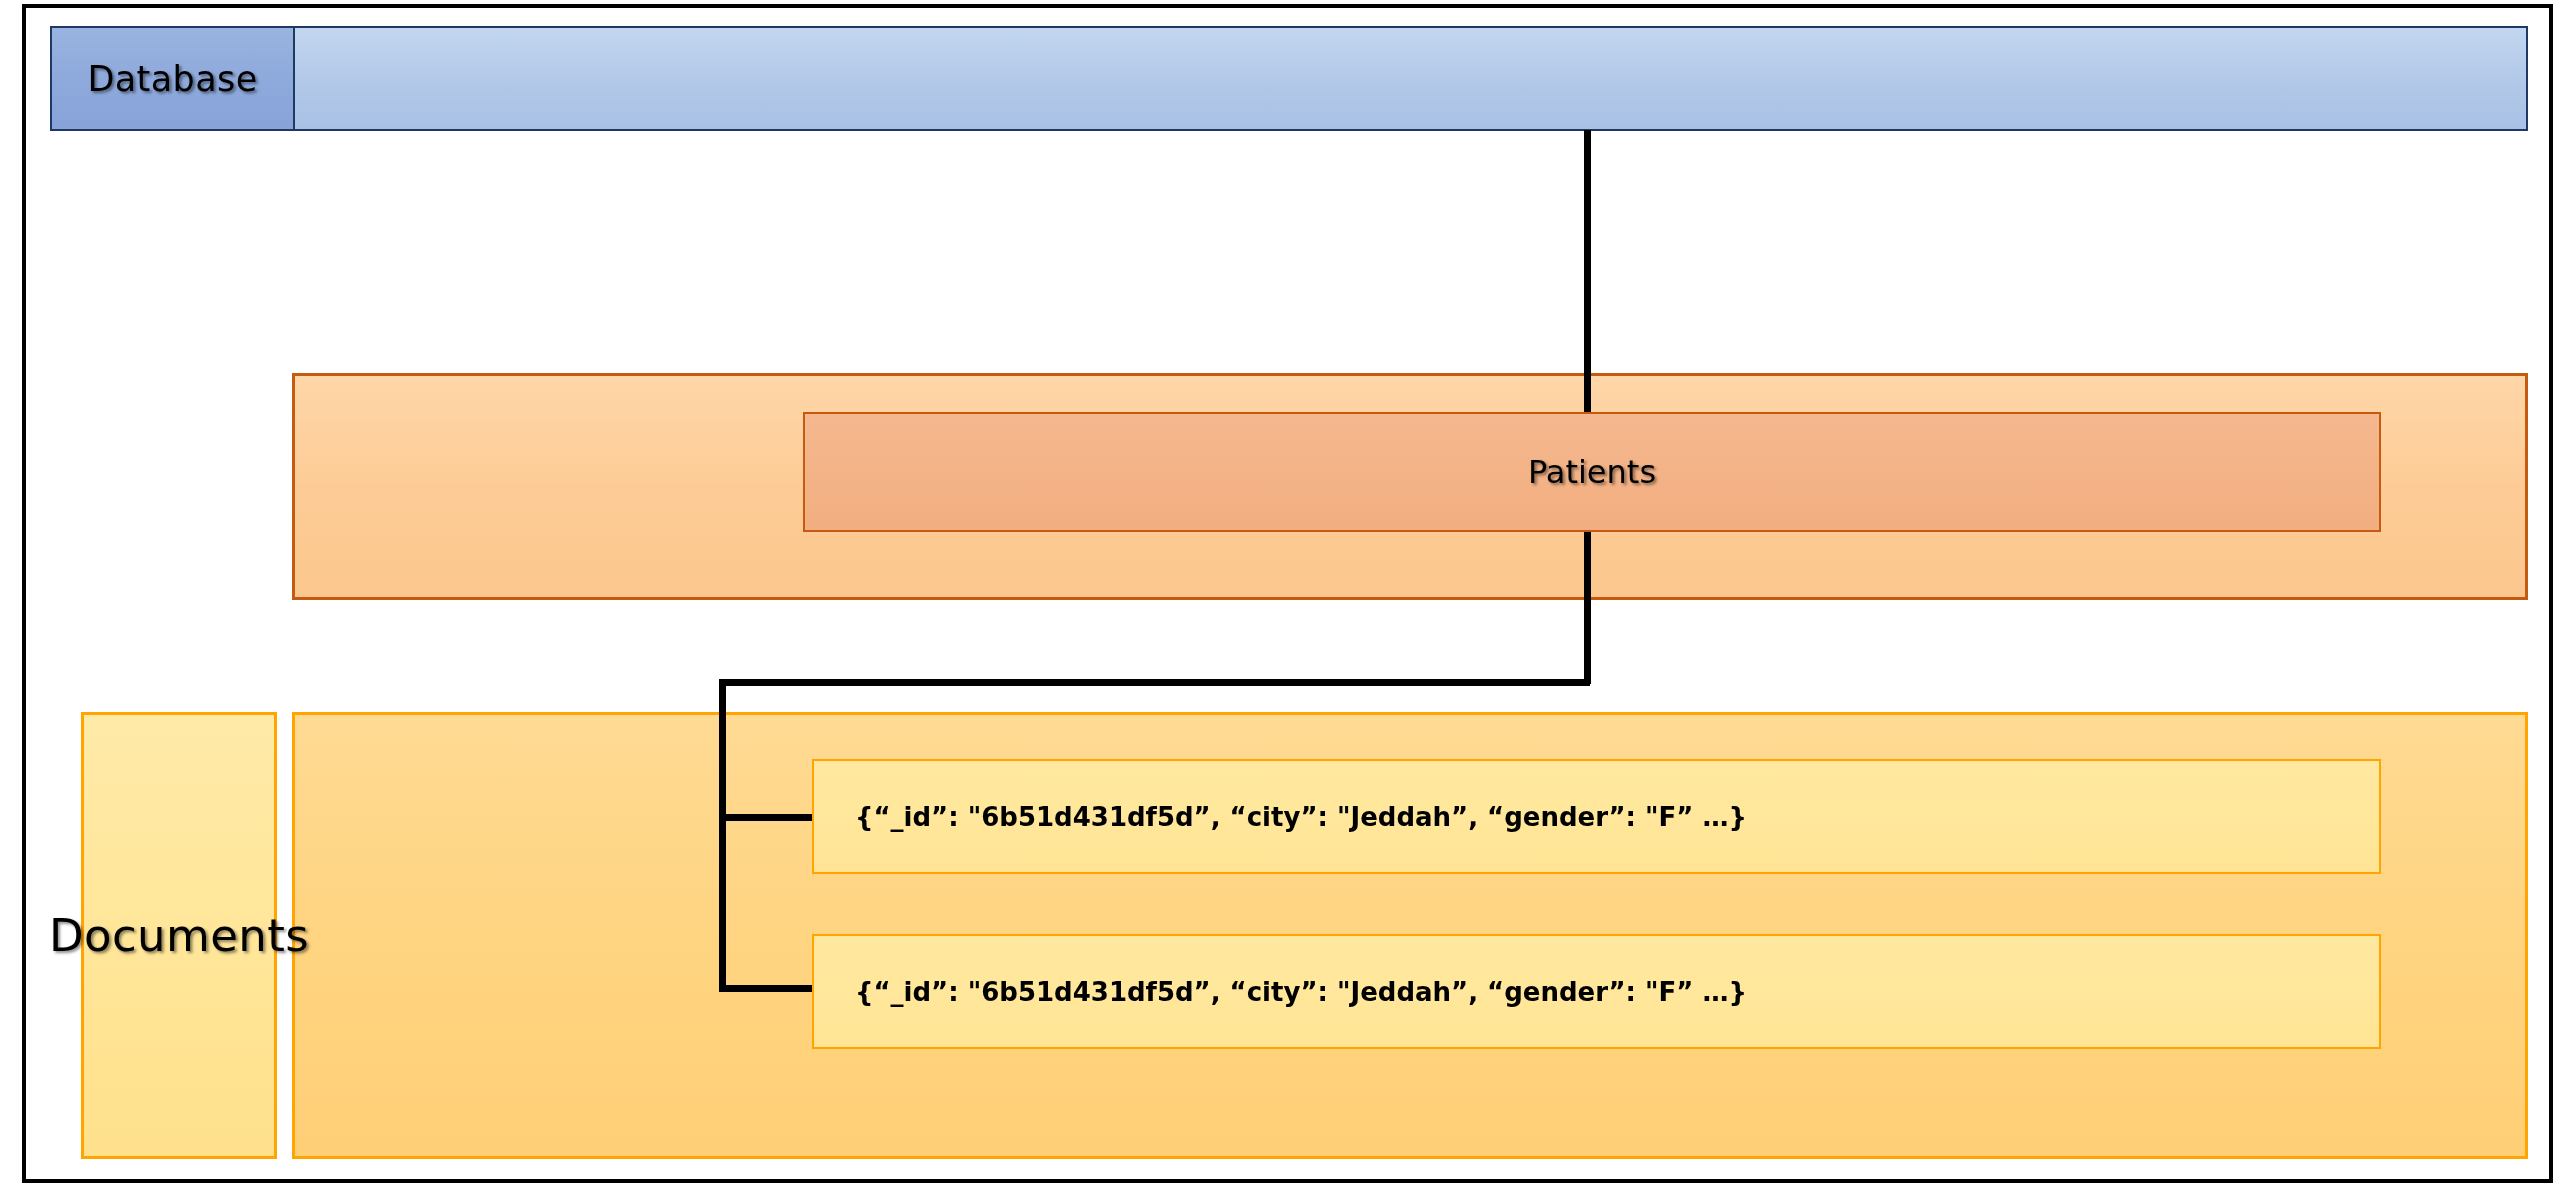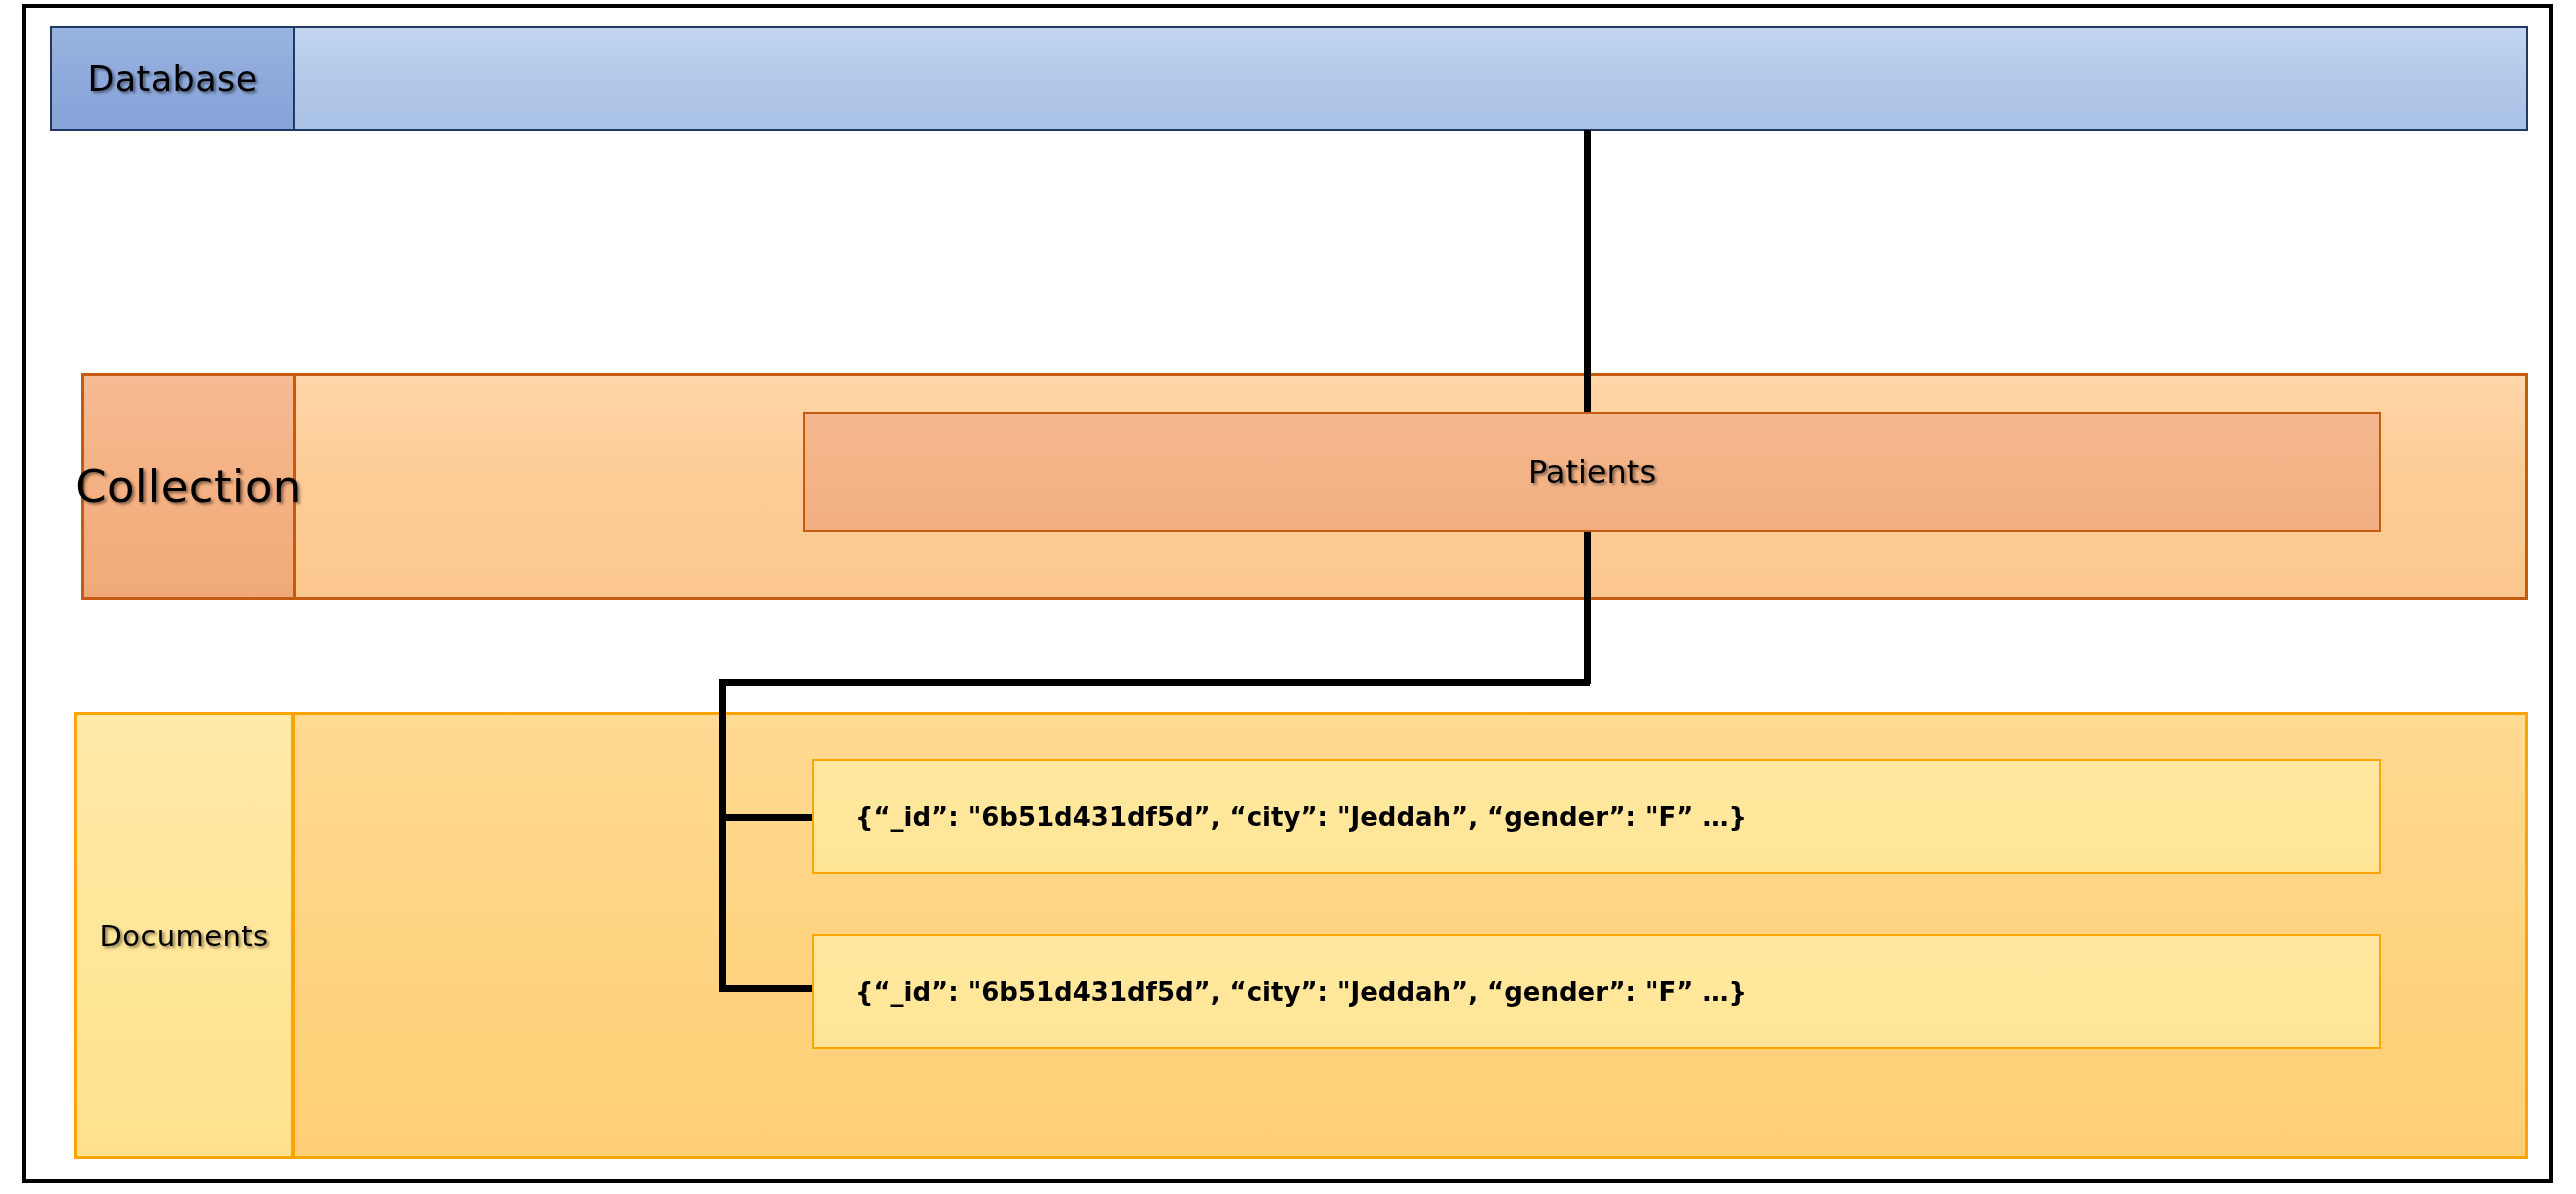--- a/index.html
+++ b/index.html
@@ -94,24 +94,24 @@
     z-index:6;
   }
 
   
   #doc-band{
     left:266px;top:704px;width:2236px;height:447px;
     background:linear-gradient(180deg,#ffda93 0%,#ffd480 55%,#ffcf76 100%);
     border:3.6px solid #ffa400;
   }
   #doc-label{
-    left:48px;top:704px;width:220px;height:447px;
+    left:55px;top:704px;width:196px;height:447px;
     background:linear-gradient(180deg,#ffeaa8 0%,#ffe699 50%,#ffe18c 100%);
     border:3.6px solid #ffa400;
-    font-size:29px;font-weight:400;
+    font-size:45px;font-weight:400;
     z-index:4;
   }
   .doc-box{
     position:absolute;
     box-sizing:border-box;
     background:linear-gradient(180deg,#ffe9a0 0%,#ffe495 100%);
     border:2.9px solid #ffa400;
     display:flex;
     align-items:center;
     z-index:6;
@@ -143,21 +143,20 @@
 </head>
 <body>
 
 <div id="page">
   <div id="frame">
 
     <div class="band" id="db-band"></div>
     <div class="band-label" id="db-label">Database</div>
 
     <div class="band" id="coll-band"></div>
-    <div class="band-label" id="coll-label">Collection</div>
     <div class="band-inner" id="coll-inner">Patients</div>
 
     <div class="band" id="doc-band"></div>
     <div class="band-label" id="doc-label">Documents</div>
 
     <div class="doc-box" id="doc-box-1">
       <span class="doc-text">{“_id”: "6b51d431df5d”, “city”: "Jeddah”, “gender”: "F” …}</span>
     </div>
 
     <div class="doc-box" id="doc-box-2">

